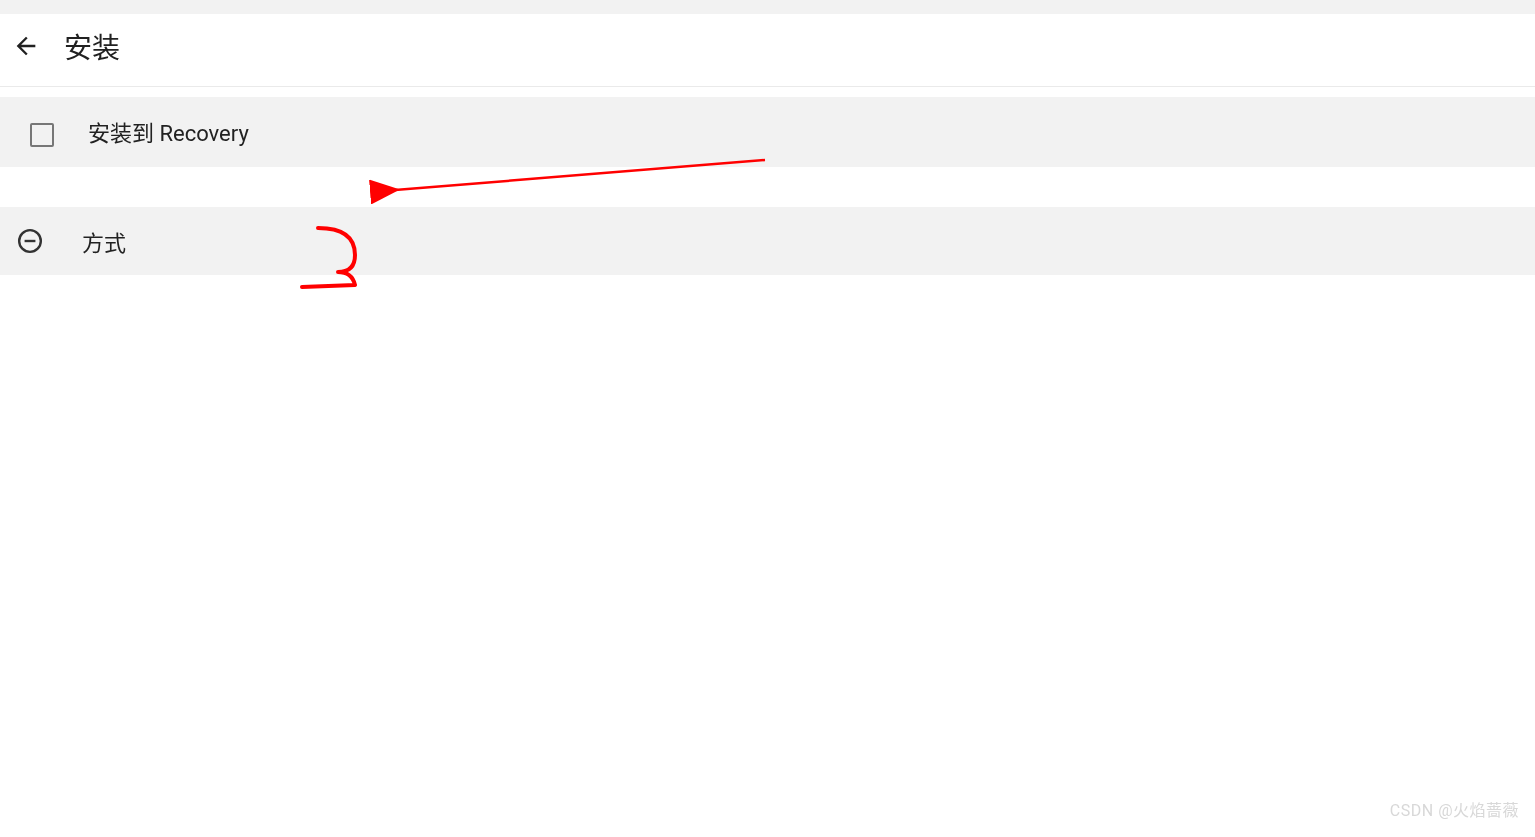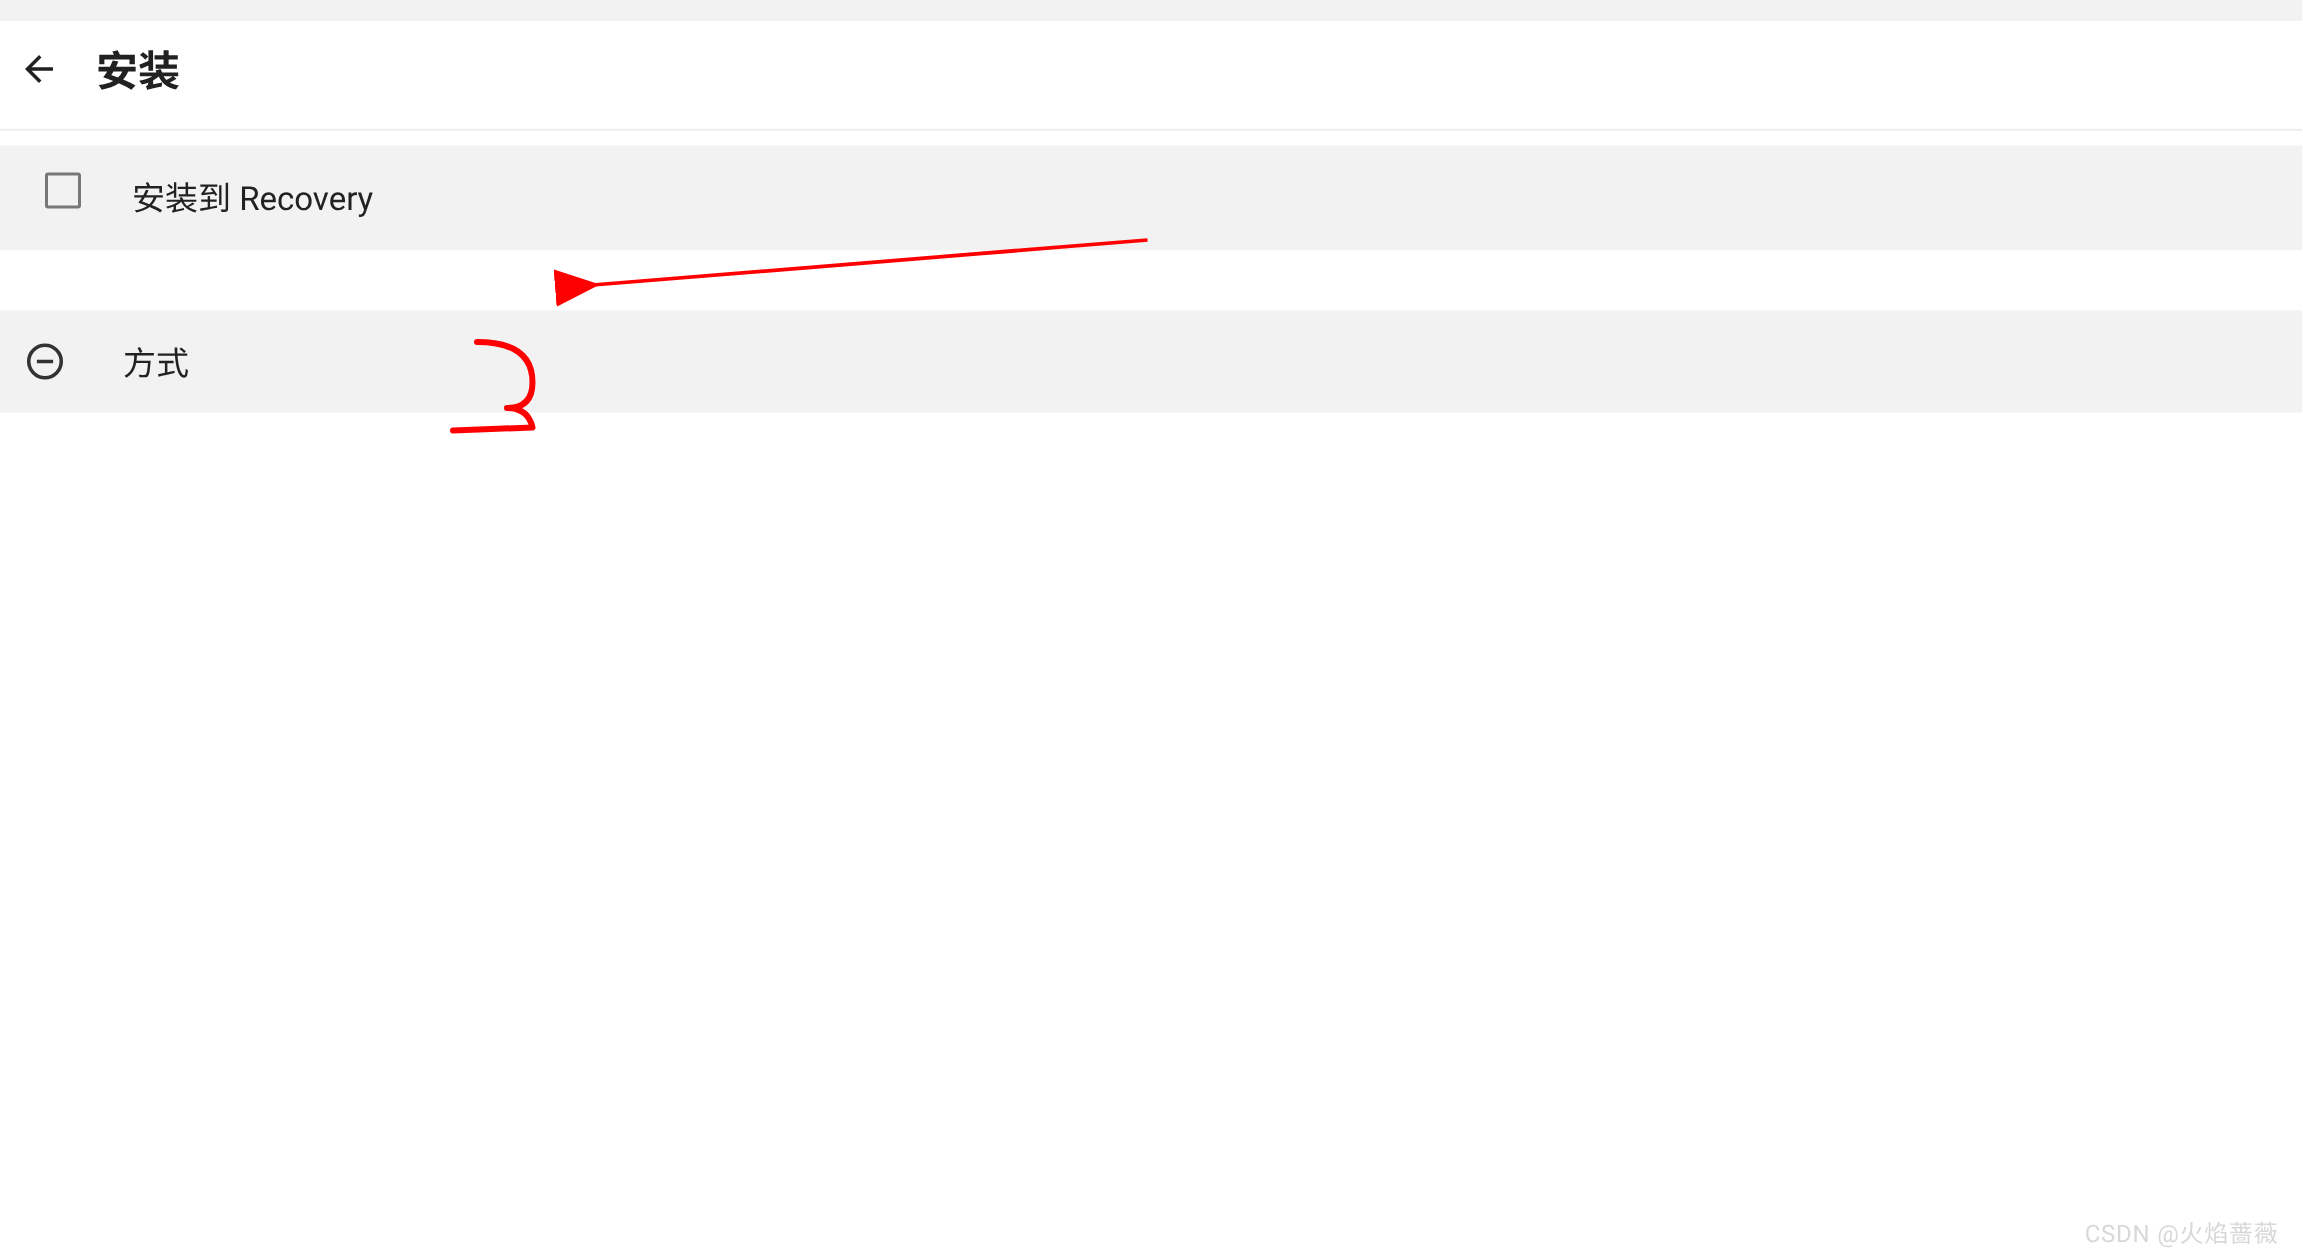--- a/index.html
+++ b/index.html
@@ -36,21 +36,21 @@
       justify-content: center;
       cursor: pointer;
       margin-left: 2px;
     }
     .back-arrow svg {
       width: 28px;
       height: 28px;
     }
     .page-title {
       font-size: 28px;
-      font-weight: 700;
+      font-weight: 400;
       color: #212121;
       margin-left: 22px;
     }
     .section {
       background: #f2f2f2;
       margin-top: 10px;
     }
     .section-header {
       display: flex;
       align-items: center;
@@ -75,21 +75,21 @@
     }
     .next-link {
       position: absolute;
       right: 22px;
       font-size: 22px;
       color: #2296f3;
       cursor: pointer;
     }
     .checkbox-row {
       display: flex;
-      align-items: flex-start;
+      align-items: flex-end;
       padding: 18px 16px 20px 30px;
       background: #f2f2f2;
     }
     .checkbox {
       width: 24px;
       height: 24px;
       border: 2.5px solid #777;
       border-radius: 2px;
       cursor: pointer;
       flex-shrink: 0;
@@ -106,21 +106,21 @@
     .annotation-layer {
       position: absolute;
       top: 0;
       left: 0;
       width: 100%;
       height: 100%;
       pointer-events: none;
     }
     .watermark {
       position: absolute;
-      bottom: 4px;
+      bottom: 16px;
       right: 16px;
       font-size: 16px;
       color: #d8d8d8;
       letter-spacing: 0.5px;
     }
   </style>
 </head>
 <body>
 
 <div class="top-status-bar"></div>

